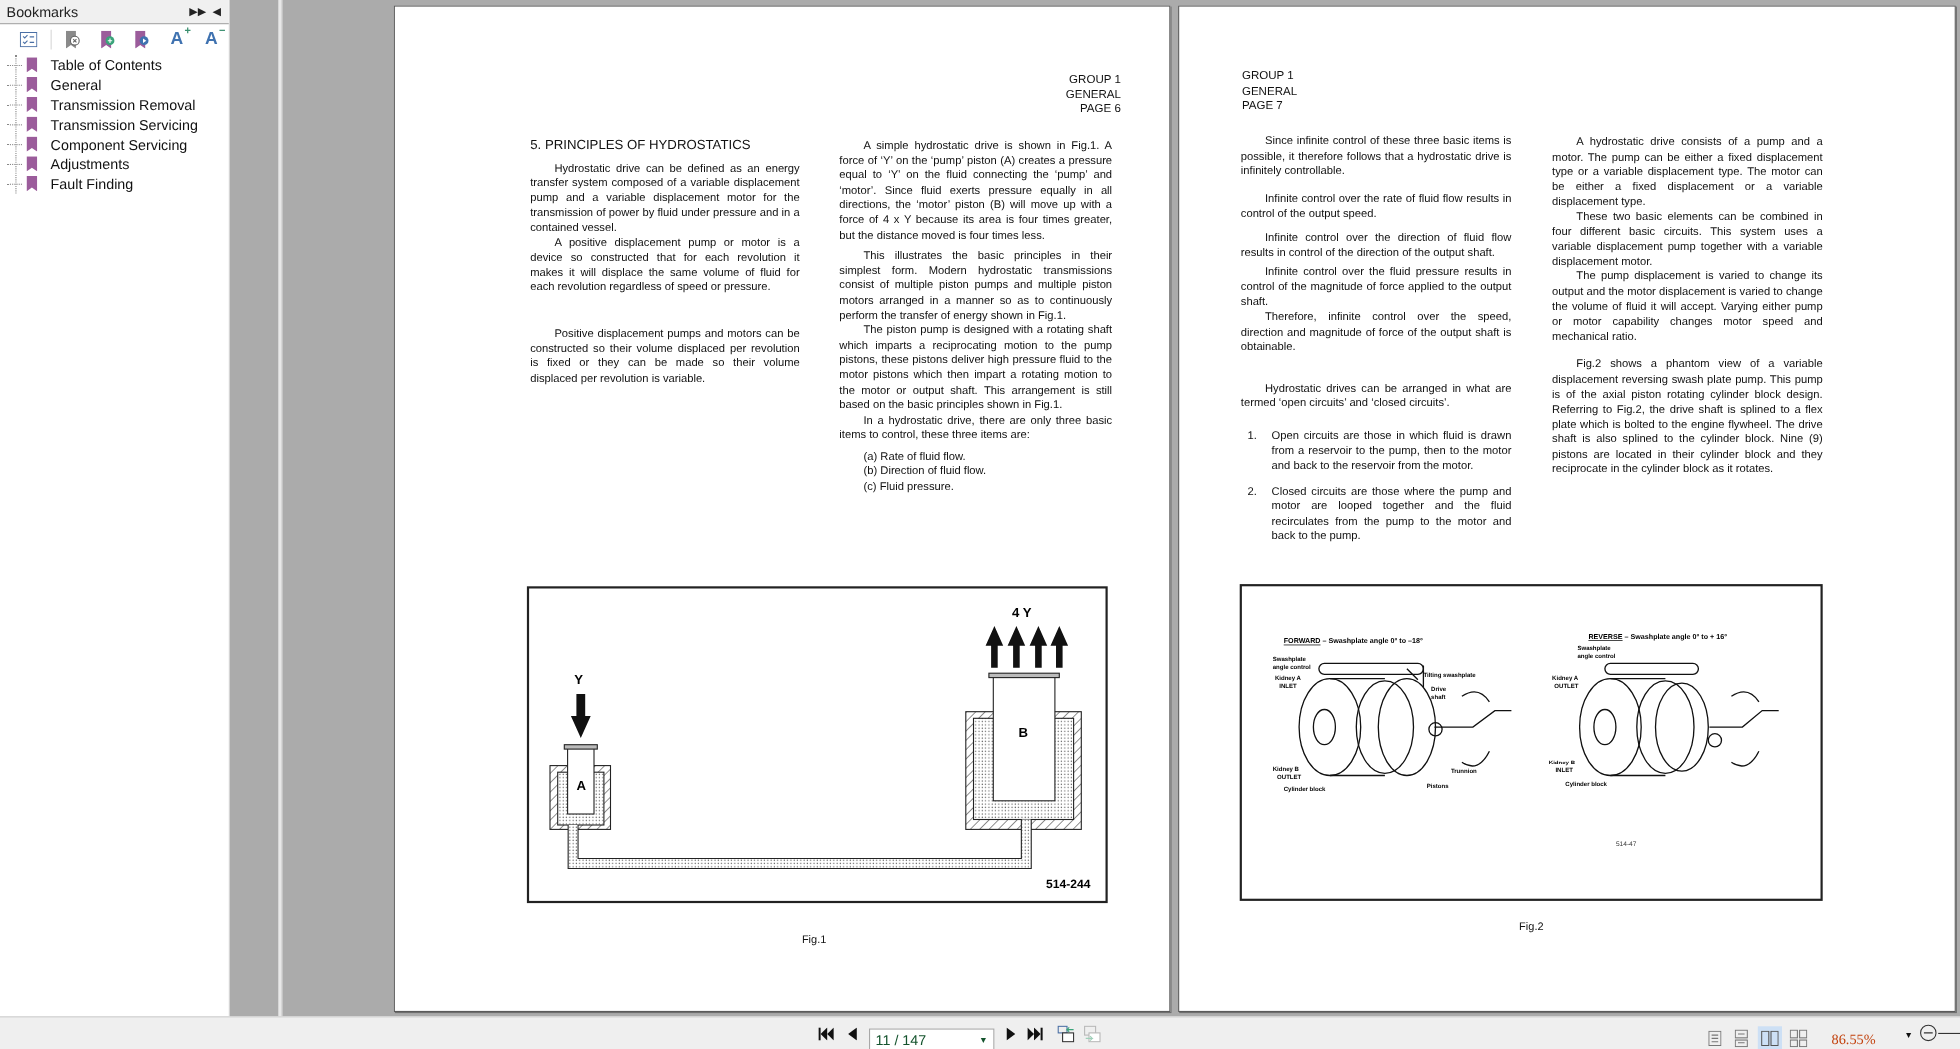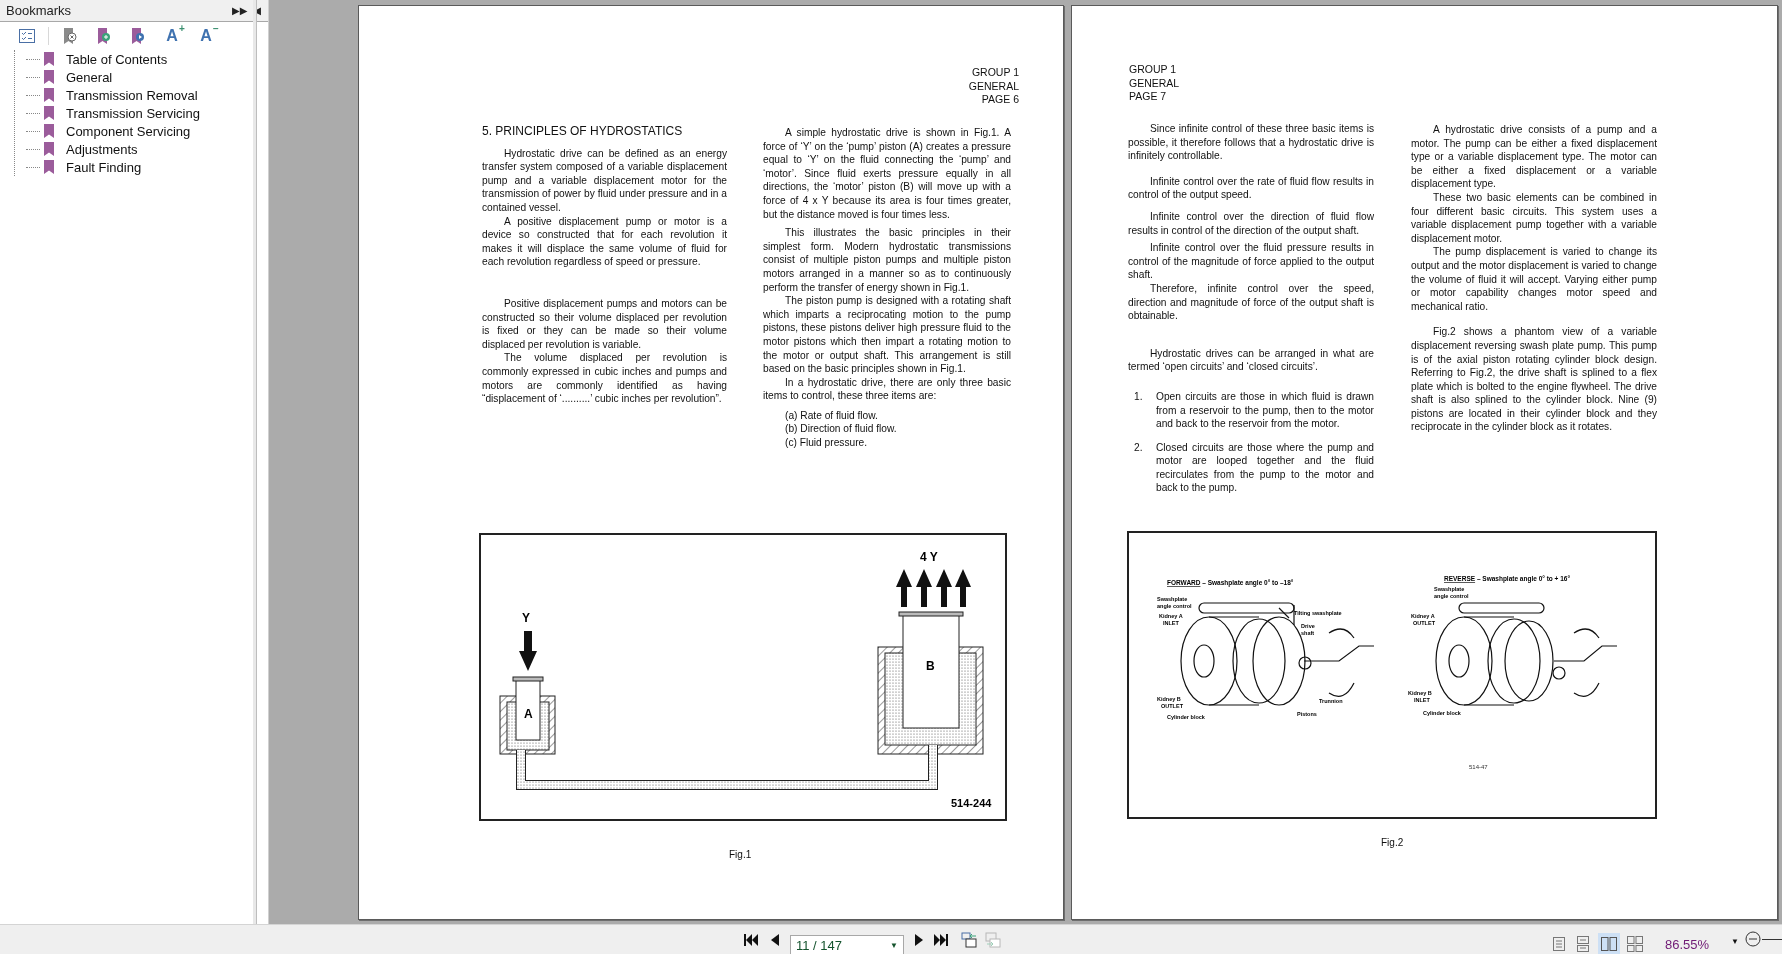--- a/index.html
+++ b/index.html
@@ -1,30 +1,30 @@
 <!DOCTYPE html>
 <html><head>
 <meta charset="utf-8">
 <style>
   * { box-sizing: border-box; margin: 0; padding: 0; }
   html, body { width: 1782px; height: 954px; overflow: hidden; background: #ababab; font-family: "Liberation Sans", sans-serif; }
   #app { position: relative; width: 1782px; height: 954px; }
 
   
-  #sidebar { position: absolute; left: 0; top: 0; width: 269px; height: 924px; background: #fff; border-right: 1px solid #d0d0d0; }
+  #sidebar { position: absolute; left: 0; top: 0; width: 209px; height: 924px; background: #fff; border-right: 1px solid #d0d0d0; }
   #sb-header { height: 22px; background: #f0f0f0; border-bottom: 1px solid #a8a8a8; display: flex; align-items: center; padding-left: 6px; font-size: 13px; color: #222; }
   #sb-header .title { flex: 1; }
   #sb-header .hbtn { width: 14px; font-size: 10px; color: #222; text-align: center; margin-right: 4px; cursor: pointer; }
   #sb-toolbar { height: 28px; display: flex; align-items: center; padding-left: 10px; gap: 0; }
   .tb-icon { width: 34px; height: 22px; display: flex; align-items: center; justify-content: center; cursor: pointer; }
   .tb-sep { width: 1px; height: 18px; background: #d8d8d8; margin: 0 4px; }
   .font-btn { font-weight: bold; font-size: 16px; color: #3f72b0; position: relative; }
   .font-btn sup { font-size: 10px; color: #3a8f6f; position: absolute; top: -4px; right: -7px; }
 
-  #bm-tree { padding-left: 26px; margin-top: 0; }
+  #bm-tree { padding-left: 6px; margin-top: 0; }
   .bm-item { display: flex; align-items: center; height: 18px; font-size: 13px; color: #111; cursor: pointer; position: relative; }
   .bm-item .dots { width: 14px; border-top: 1px dotted #888; margin-right: 4px; }
   .bm-item .flag { width: 10px; height: 14px; background: #9b5c9b; margin-right: 12px; clip-path: polygon(0 0,100% 0,100% 100%,50% 75%,0 100%); }
   #bm-tree .vline { position: absolute; left: 14px; top: 0; height: 126px; border-left: 1px dotted #888; }
 
   
   #splitter { position: absolute; left: 253px; top: 0; width: 4px; height: 924px; background: #e8e8e8; border-right: 1px solid #bdbdbd; }
 
   
   .page { position: absolute; top: 5px; background: #fff; border: 1px solid #5a5a5a; box-shadow: 1px 1px 0 #6e6e6e; height: 915px; overflow: hidden; color: #111; font-size: 10.2px; line-height: 13.6px; }
@@ -45,21 +45,21 @@
   .figure { position: absolute; border: 2px solid #222; background: #fff; }
   .caption { position: absolute; font-size: 10px; }
 
   
   #statusbar { position: absolute; left: 0; top: 924px; width: 1782px; height: 30px; background: #efefef; border-top: 1px solid #d4d4d4; }
   .nav-btn { position: absolute; top: 6px; height: 18px; width: 22px; display: flex; align-items: center; justify-content: center; cursor: pointer; color: #111; }
   #page-field { position: absolute; left: 790px; top: 10px; width: 114px; height: 20px; border: 1px solid #a8a8a8; background: #fff; font-size: 13px; padding: 1px 5px; display: flex; align-items: center; color: #14532d; }
   #page-field .dd { margin-left: auto; font-size: 8px; }
   .view-btn { position: absolute; top: 8px; width: 22px; height: 22px; display: flex; align-items: center; justify-content: center; cursor: pointer; }
   .view-btn.active { background: #cde0f5; }
-  #zoom-val { position: absolute; left: 1665px; top: 12px; font-size: 13px; color: #701a75; }
+  #zoom-val { position: absolute; left: 1665px; top: 12px; font-size: 13px; color: #c2410c; font-family: Liberation Serif, serif; }
 </style>
 </head>
 <body>
 
 <div id="app">
 
   <div id="sidebar">
     <div id="sb-header">
       <span class="title">Bookmarks</span>
       <span class="hbtn">▶▶</span>
@@ -150,21 +150,20 @@
       <div>GROUP  1</div>
       <div>GENERAL</div>
       <div>PAGE 6</div>
     </div>
 
     <div class="col" style="left:123px; top:119px; width:245px;">
       <h3>5. PRINCIPLES OF HYDROSTATICS</h3>
       <p>Hydrostatic drive can be defined as an energy transfer system composed of a variable displacement pump and a variable displacement motor for the transmission of power by fluid under pressure and in a contained vessel.</p>
       <p>A positive displacement pump or motor is a device so constructed that for each revolution it makes it will displace the same volume of fluid for each revolution regardless of speed or pressure.</p>
       <p style="margin-top:28px;">Positive displacement pumps and motors can be constructed so their volume displaced per revolution is fixed or they can be made so their volume displaced per revolution is variable.</p>
-      <p>The volume displaced per revolution is commonly expressed in cubic inches and pumps and motors are commonly identified as having “displacement of ‘..........’ cubic inches per revolution”.</p>
     </div>
 
     <div class="col" style="left:404px; top:120px; width:248px;">
       <p>A simple hydrostatic drive is shown in Fig.1. A force of ‘Y’ on the ‘pump’ piston (A) creates a pressure equal to ‘Y’ on the fluid connecting the ‘pump’ and ‘motor’. Since fluid exerts pressure equally in all directions, the ‘motor’ piston (B) will move up with a force of 4 x Y because its area is four times greater, but the distance moved is four times less.</p>
       <p style="margin-top:5px;">This illustrates the basic principles in their simplest form. Modern hydrostatic transmissions consist of multiple piston pumps and multiple piston motors arranged in a manner so as to continuously perform the transfer of energy shown in Fig.1.</p>
       <p>The piston pump is designed with a rotating shaft which imparts a reciprocating motion to the pump pistons, these pistons deliver high pressure fluid to the motor pistons which then impart a rotating motion to the motor or output shaft. This arrangement is still based on the basic principles shown in Fig.1.</p>
       <p>In a hydrostatic drive, there are only three basic items to control, these three items are:</p>
       <div class="list-abc" style="margin-top:6px;">
         <div>(a)  Rate of fluid flow.</div>
         <div>(b)  Direction of fluid flow.</div>

